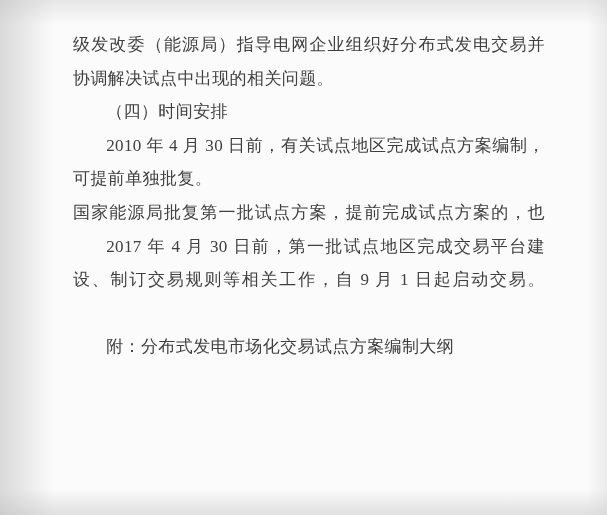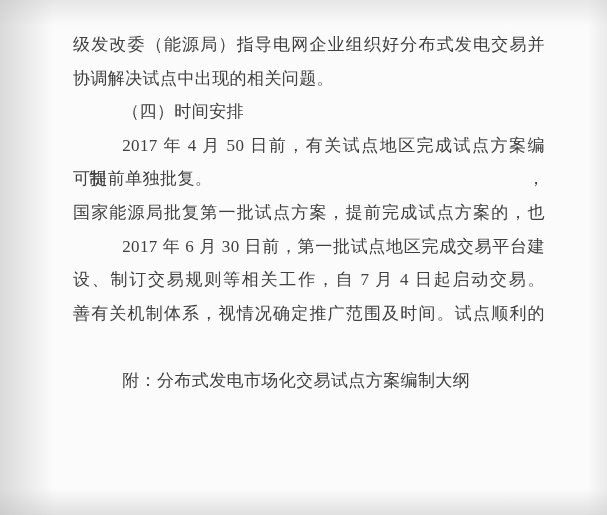--- a/index.html
+++ b/index.html
@@ -35,33 +35,31 @@
     text-align: justify;
     text-align-last: left;
     text-justify: inter-character;
     white-space: pre-wrap;
   }
   .line.j {
     text-align-last: justify;
   }
   .line.indent {
     text-indent: 1.95em;
-    margin-left: 16px;
   }
 </style>
 </head>
 <body>
 
 <div class="scan-page">
   <div class="text-block">
       <div class="line j">级发改委（能源局）指导电网企业组织好分布式发电交易并</div>
       <div class="line">协调解决试点中出现的相关问题。</div>
       <div class="line indent">（四）时间安排</div>
-      <div class="line indent j">2017 年 4 月 50 日前，有关试点地区完成试点方案编制，</div>
+      <div class="line indent j">2010 年 4 月 30 日前，有关试点地区完成试点方案编制，</div>
       <div class="line">可提前单独批复。</div>
       <div class="line j">国家能源局批复第一批试点方案，提前完成试点方案的，也</div>
-      <div class="line indent j">2017 年 6 月 30 日前，第一批试点地区完成交易平台建</div>
-      <div class="line j">设、制订交易规则等相关工作，自 7 月 4 日起启动交易。</div>
-      <div class="line j">善有关机制体系，视情况确定推广范围及时间。试点顺利的</div>
+      <div class="line indent j">2017 年 4 月 30 日前，第一批试点地区完成交易平台建</div>
+      <div class="line j">设、制订交易规则等相关工作，自 9 月 1 日起启动交易。</div>
       <div class="line">&nbsp;</div>
       <div class="line indent">附：分布式发电市场化交易试点方案编制大纲</div>
     </div>
 </div>
 
 </body></html>

